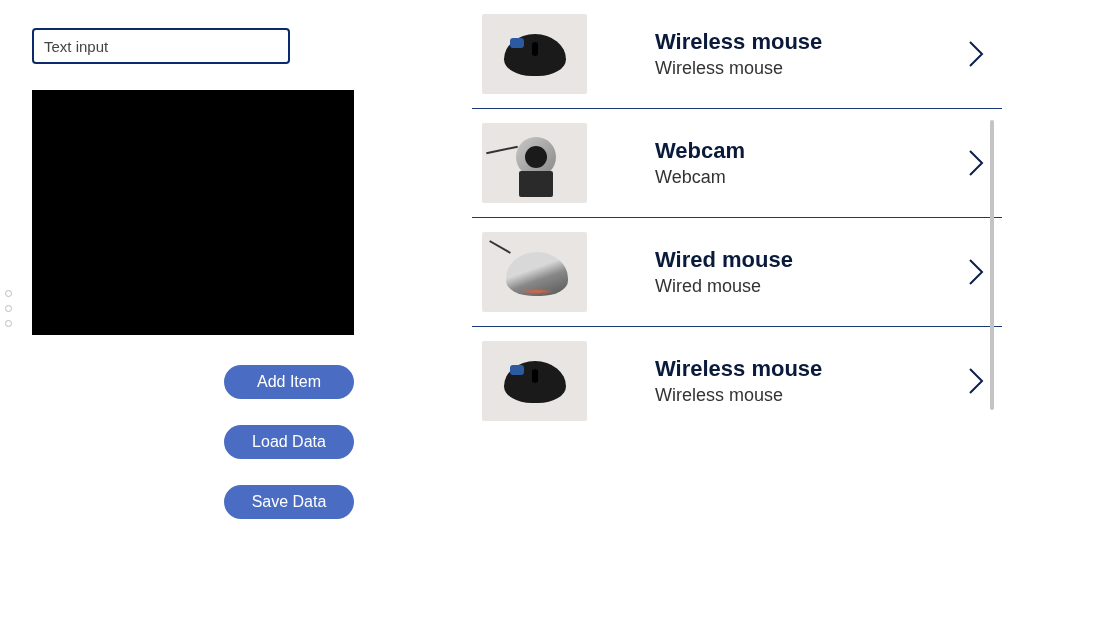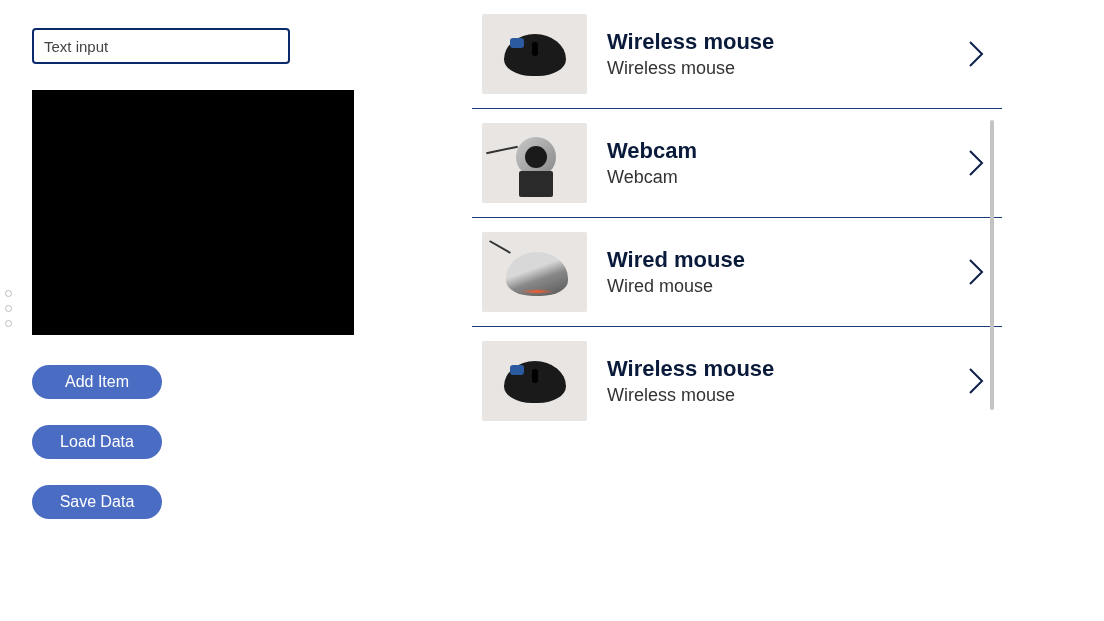--- a/index.html
+++ b/index.html
@@ -39,21 +39,21 @@
       margin-top: 26px;
       width: 322px;
       height: 245px;
       background: #000000;
     }
     .button-stack {
       margin-top: 30px;
       display: flex;
       flex-direction: column;
       gap: 26px;
-      align-items: flex-start;
+      align-items: flex-end;
       width: 322px;
     }
     .action-button {
       width: 130px;
       height: 34px;
       background: #4a6cc2;
       color: #ffffff;
       border: none;
       border-radius: 17px;
       font-size: 16px;
@@ -85,20 +85,21 @@
       height: 621px;
       overflow: hidden;
     }
     .list-item {
       display: flex;
       align-items: center;
       padding: 14px 10px;
       border-bottom: 1px solid #1a3a7a;
       cursor: pointer;
       position: relative;
+      gap: 48px;
     }
     .list-item:last-child {
       border-bottom: none;
     }
     .item-thumb {
       width: 105px;
       height: 80px;
       background: #e8e5e2;
       border-radius: 2px;
       flex-shrink: 0;

